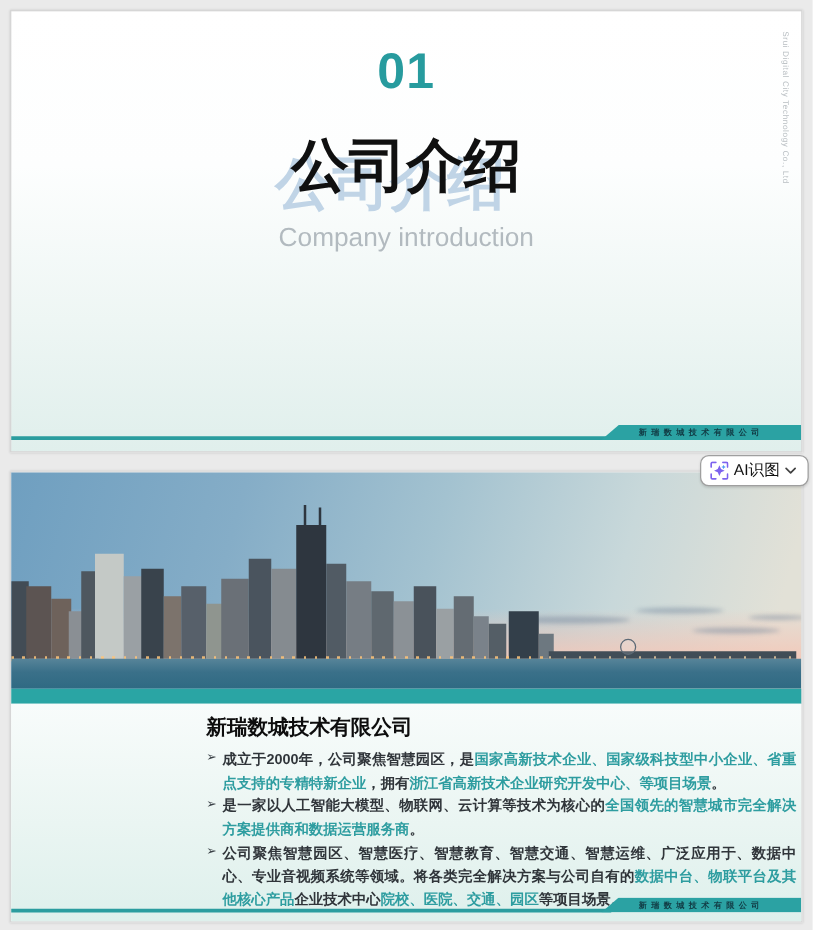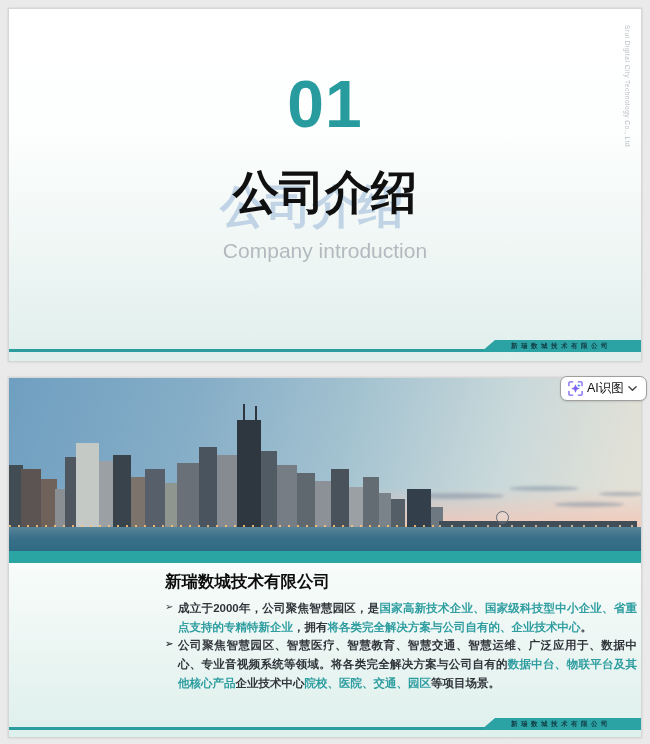--- a/index.html
+++ b/index.html
@@ -5,34 +5,34 @@
   html,body{margin:0;padding:0;}
   .stage{position:relative;width:650px;height:744px;background:#eaeaea;overflow:hidden;
          font-family:"Liberation Sans","DejaVu Sans",sans-serif;}
   .card{position:absolute;left:8px;width:634px;background:#fff;border:1px solid #d6d6d6;
         box-sizing:border-box;box-shadow:0 0 2px rgba(0,0,0,.15);}
   
   .slide1{top:8px;height:354px;text-align:center;
           background:linear-gradient(180deg,#ffffff 0%,#fdfefe 35%,#eef6f4 70%,#e0efec 100%);}
   .vtext{position:absolute;top:16px;right:10px;writing-mode:vertical-rl;
          font-size:6.5px;color:#b8bec2;letter-spacing:.5px;}
-  .num01{margin-top:62px;font-size:66px;line-height:1;font-weight:bold;color:#279b9e;letter-spacing:1px;}
+  .num01{margin-top:28px;font-size:40px;line-height:1;font-weight:bold;color:#279b9e;letter-spacing:1px;}
   .title-wrap{position:relative;height:66px;margin-top:32px;}
   .title-echo,.title-main{position:absolute;left:50%;white-space:nowrap;
          font-size:46px;font-weight:bold;line-height:1;}
   .title-echo{transform:translateX(-50%) translate(-13px,14px);color:#c0d4e6;}
   .title-main{transform:translateX(-50%);color:#101010;}
   .subtitle{margin-top:4px;font-size:21px;color:#b2babf;}
   .footer-line{position:absolute;left:0;bottom:9px;height:3px;width:480px;background:#2b9d9f;}
   .footer-band{position:absolute;right:0;bottom:9px;height:12px;width:160px;background:#2ba2a3;
          clip-path:polygon(14px 0,100% 0,100% 100%,0 100%);
          display:flex;align-items:center;justify-content:center;}
   .footer-band span{font-size:6.5px;font-weight:bold;letter-spacing:3.5px;color:#113a43;white-space:nowrap;}
   
-  .ai-btn{position:absolute;top:376px;left:560px;width:87px;height:25px;background:#fff;
+  .ai-btn{position:absolute;top:364px;left:560px;width:87px;height:25px;background:#fff;
           border:1px solid #9f9f9f;border-radius:7px;display:flex;align-items:center;gap:4px;
           padding:0 7px;box-sizing:border-box;box-shadow:0 1px 2px rgba(0,0,0,.12);cursor:pointer;z-index:5;}
   .ai-btn .lbl{font-size:12.5px;color:#111;white-space:nowrap;}
   .ai-btn svg{flex:0 0 auto;}
   
   .slide2{top:377px;height:361px;background:#fff;}
   .photo{position:absolute;top:0;left:0;right:0;height:173px;overflow:hidden;
          background:linear-gradient(105deg,#6f9fc0 0%,#85adc7 28%,#a3c2d0 52%,#c8d8da 75%,#e2e1d7 95%);}
   .horizon{position:absolute;left:0;right:0;bottom:22px;height:42px;
          background:linear-gradient(to top,rgba(243,199,184,.95),rgba(243,199,184,0));}
@@ -141,24 +141,24 @@
       <div class="pier-lights"></div>
       <div class="wheel"></div>
       <div class="water"></div>
     </div>
     <div class="band"></div>
     <div class="content">
       <div class="body-text">
         <h3>新瑞数城技术有限公司</h3>
         <ul class="bullets">
           <li>
-            <span class="marker">➢</span><span><span>成立于2000年，公司聚焦智慧园区，是</span><span class="hl">国家高新技术企业、国家级科技型中小企业、省重点支持的专精特新企业</span><span>，拥有</span><span class="hl">将各类完全解决方案与公司自有的、企业技术中心</span><span>。</span></span>
+            <span class="marker">➢</span><span><span>成立于2000年，公司聚焦智慧园区，是</span><span class="hl">国家高新技术企业、国家级科技型中小企业、省重点支持的专精特新企业</span><span>，拥有</span><span class="hl">浙江省高新技术企业研究开发中心、等项目场景</span><span>。</span></span>
           </li>
           <li>
-            <span class="marker">➢</span>
+            <span class="marker">➢</span><span><span>是一家以人工智能大模型、物联网、云计算等技术为核心的</span><span class="hl">全国领先的智慧城市完全解决方案提供商和数据运营服务商</span><span>。</span></span>
           </li>
           <li>
             <span class="marker">➢</span><span><span>公司聚焦智慧园区、智慧医疗、智慧教育、智慧交通、智慧运维、广泛应用于、数据中心、专业音视频系统等领域。将各类完全解决方案与公司自有的</span><span class="hl">数据中台、物联平台及其他核心产品</span><span>企业技术中心</span><span class="hl">院校、医院、交通、园区</span><span>等项目场景。</span></span>
           </li>
         </ul>
       </div>
     </div>
     <div class="s2-footer-line"></div>
     <div class="s2-footer-band">
       <span>新瑞数城技术有限公司</span>

